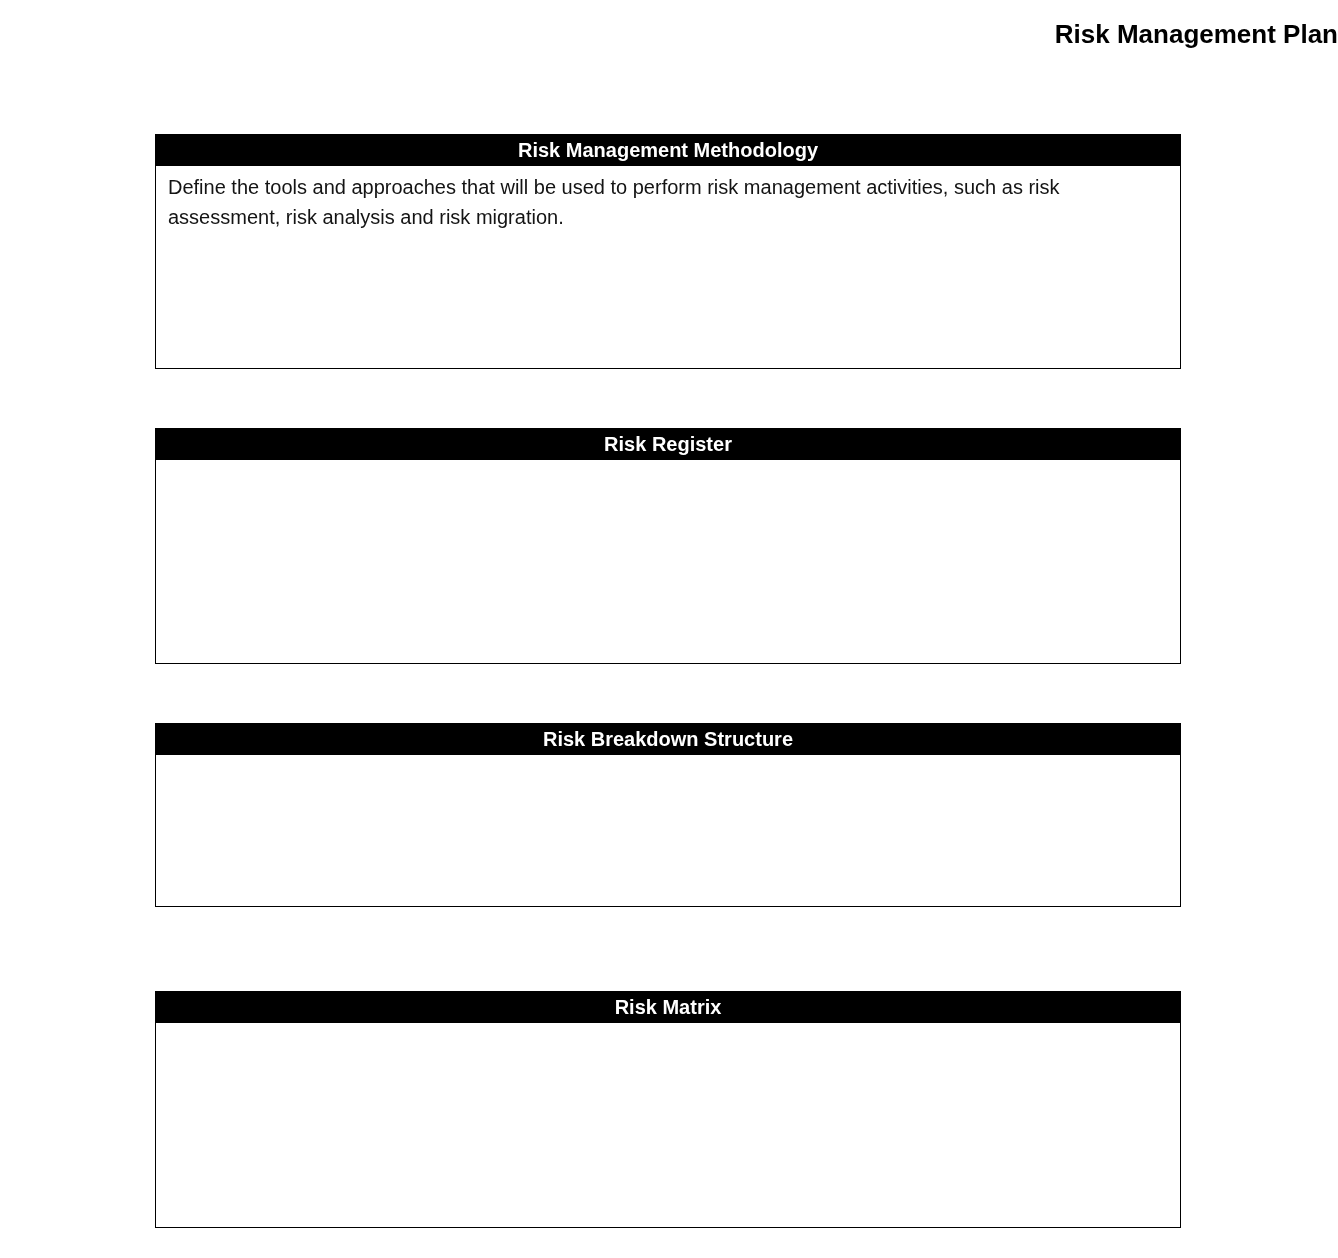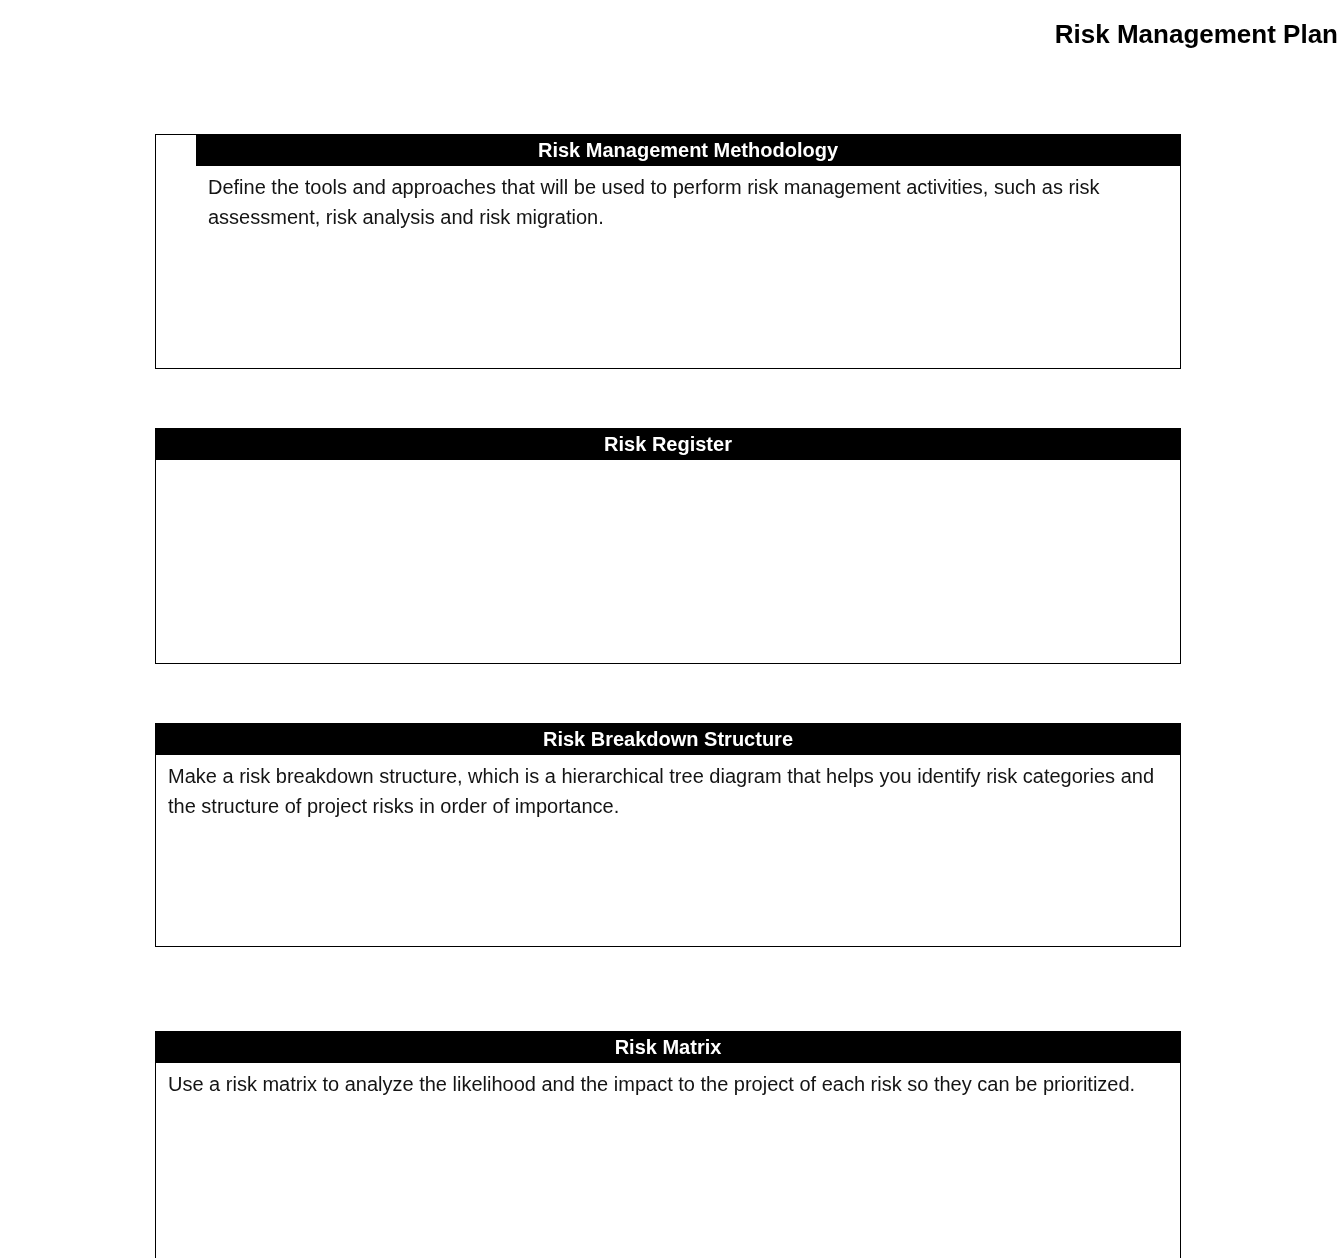--- a/index.html
+++ b/index.html
@@ -27,23 +27,23 @@
     color: #000000;
   }
   .section {
     width: 1026px;
     margin-left: 155px;
     border: 1px solid #000000;
     display: flex;
     flex-direction: column;
     background: #ffffff;
   }
-  .section-1 { margin-top: 84px; height: 235px; padding-left: 40px; }
+  .section-1 { margin-top: 84px; height: 235px; }
   .section-2 { margin-top: 59px; height: 236px; gap: 41px; }
-  .section-3 { margin-top: 59px; height: 224px; }
+  .section-3 { margin-top: 59px; height: 184px; }
   .section-4 { margin-top: 84px; height: 237px; }
   .section-header {
     flex: 0 0 auto;
     height: 31px;
     background: #000000;
     color: #ffffff;
     font-size: 20px;
     font-weight: 700;
     line-height: 31px;
     text-align: center;
@@ -84,25 +84,21 @@
       <p class="section-text">Define the tools and approaches that will be used to perform risk management activities, such as risk assessment, risk analysis and risk migration.</p>
     </div>
   </section>
 
   <section class="section section-2">
     <div class="section-header">Risk Register</div>
   </section>
 
   <section class="section section-3">
     <div class="section-header">Risk Breakdown Structure</div>
-    <div class="section-body">
-      <p class="section-text">Make a risk breakdown structure, which is a hierarchical tree diagram that helps you identify risk categories and the structure of project risks in order of importance.</p>
-    </div>
   </section>
 
   <section class="section section-4">
     <div class="section-header">Risk Matrix</div>
     <div class="section-body">
-      <p class="section-text">Use a risk matrix to analyze the likelihood and the impact to the project of each risk so they can be prioritized.</p>
     </div>
   </section>
 
 </div>
 
 </body></html>

